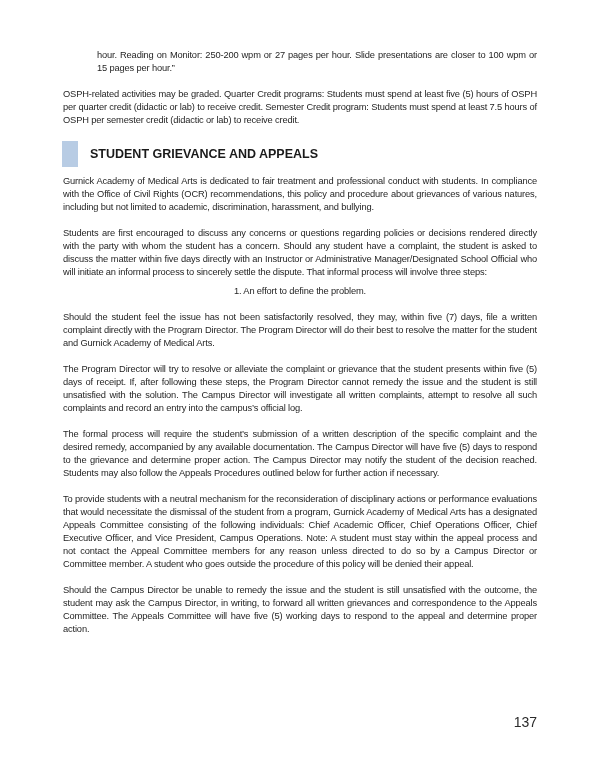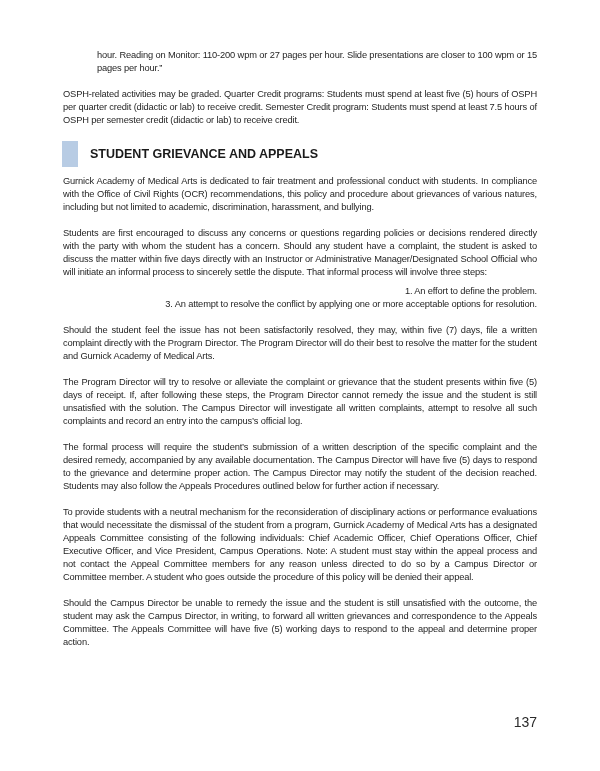--- a/index.html
+++ b/index.html
@@ -48,53 +48,52 @@
     font-size: 12.5px;
     font-weight: 700;
     letter-spacing: 0;
     color: #1a1a1a;
     text-align: left;
   }
   .steps {
     margin: 0 0 13px 0;
   }
   .step {
-    text-align: right;
+    text-align: center;
   }
   .page-number {
     position: absolute;
     top: 716px;
     right: 63px;
     font-size: 14px;
     line-height: 13px;
     color: #2a2a2a;
   }
 </style>
 </head>
 <body>
 
 <div class="page">
   <div class="content">
 
-    <div class="quote">hour. Reading on Monitor: 110-200 wpm or 27 pages per hour. Slide presentations are closer to 100 wpm or 15 pages per hour.”</div>
+    <div class="quote">hour. Reading on Monitor: 250-200 wpm or 27 pages per hour. Slide presentations are closer to 100 wpm or 15 pages per hour.”</div>
 
     <p class="para">OSPH-related activities may be graded. Quarter Credit programs: Students must spend at least five (5) hours of OSPH per quarter credit (didactic or lab) to receive credit. Semester Credit program: Students must spend at least 7.5 hours of OSPH per semester credit (didactic or lab) to receive credit.</p>
 
     <div class="heading-row">
       <span class="heading-marker" style="background: rgb(184, 204, 228);"></span>
       <h1 class="section-heading">STUDENT GRIEVANCE AND APPEALS</h1>
     </div>
 
     <p class="para">Gurnick Academy of Medical Arts is dedicated to fair treatment and professional conduct with students. In compliance with the Office of Civil Rights (OCR) recommendations, this policy and procedure about grievances of various natures, including but not limited to academic, discrimination, harassment, and bullying.</p>
 
     <p class="para tight">Students are first encouraged to discuss any concerns or questions regarding policies or decisions rendered directly with the party with whom the student has a concern. Should any student have a complaint, the student is asked to discuss the matter within five days directly with an Instructor or Administrative Manager/Designated School Official who will initiate an informal process to sincerely settle the dispute. That informal process will involve three steps:</p>
 
     <div class="steps">
       <div class="step">1. An effort to define the problem.</div>
-      <div class="step">3. An attempt to resolve the conflict by applying one or more acceptable options for resolution.</div>
     </div>
 
     <p class="para">Should the student feel the issue has not been satisfactorily resolved, they may, within five (7) days, file a written complaint directly with the Program Director. The Program Director will do their best to resolve the matter for the student and Gurnick Academy of Medical Arts.</p>
 
     <p class="para">The Program Director will try to resolve or alleviate the complaint or grievance that the student presents within five (5) days of receipt. If, after following these steps, the Program Director cannot remedy the issue and the student is still unsatisfied with the solution. The Campus Director will investigate all written complaints, attempt to resolve all such complaints and record an entry into the campus’s official log.</p>
 
     <p class="para">The formal process will require the student’s submission of a written description of the specific complaint and the desired remedy, accompanied by any available documentation. The Campus Director will have five (5) days to respond to the grievance and determine proper action. The Campus Director may notify the student of the decision reached. Students may also follow the Appeals Procedures outlined below for further action if necessary.</p>
 
     <p class="para">To provide students with a neutral mechanism for the reconsideration of disciplinary actions or performance evaluations that would necessitate the dismissal of the student from a program, Gurnick Academy of Medical Arts has a designated Appeals Committee consisting of the following individuals: Chief Academic Officer, Chief Operations Officer, Chief Executive Officer, and Vice President, Campus Operations. Note: A student must stay within the appeal process and not contact the Appeal Committee members for any reason unless directed to do so by a Campus Director or Committee member. A student who goes outside the procedure of this policy will be denied their appeal.</p>
 

